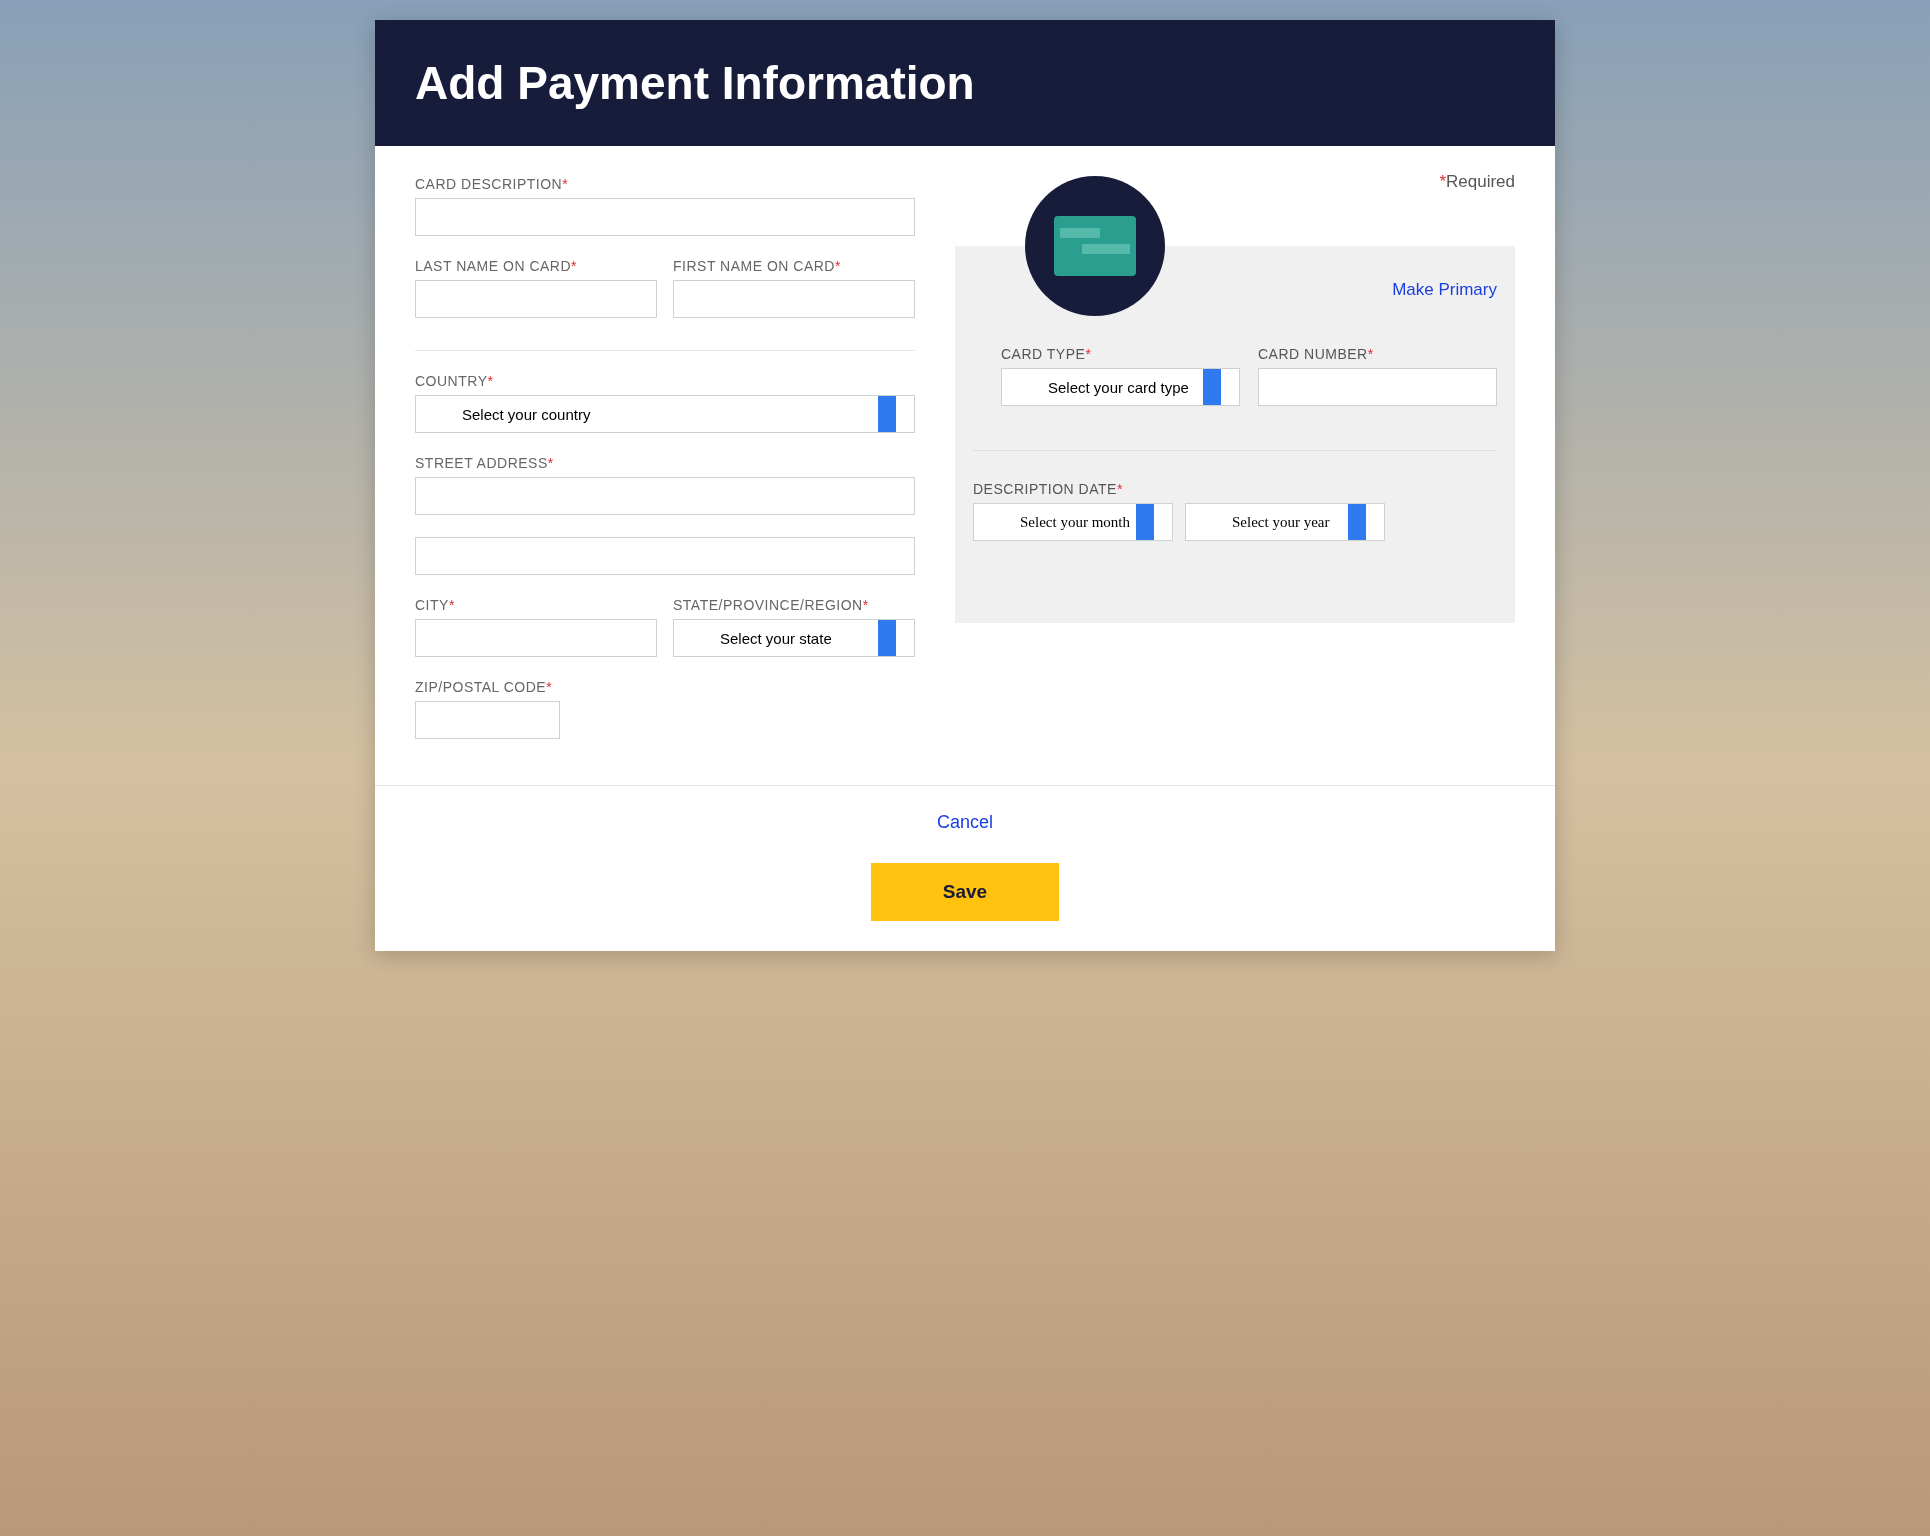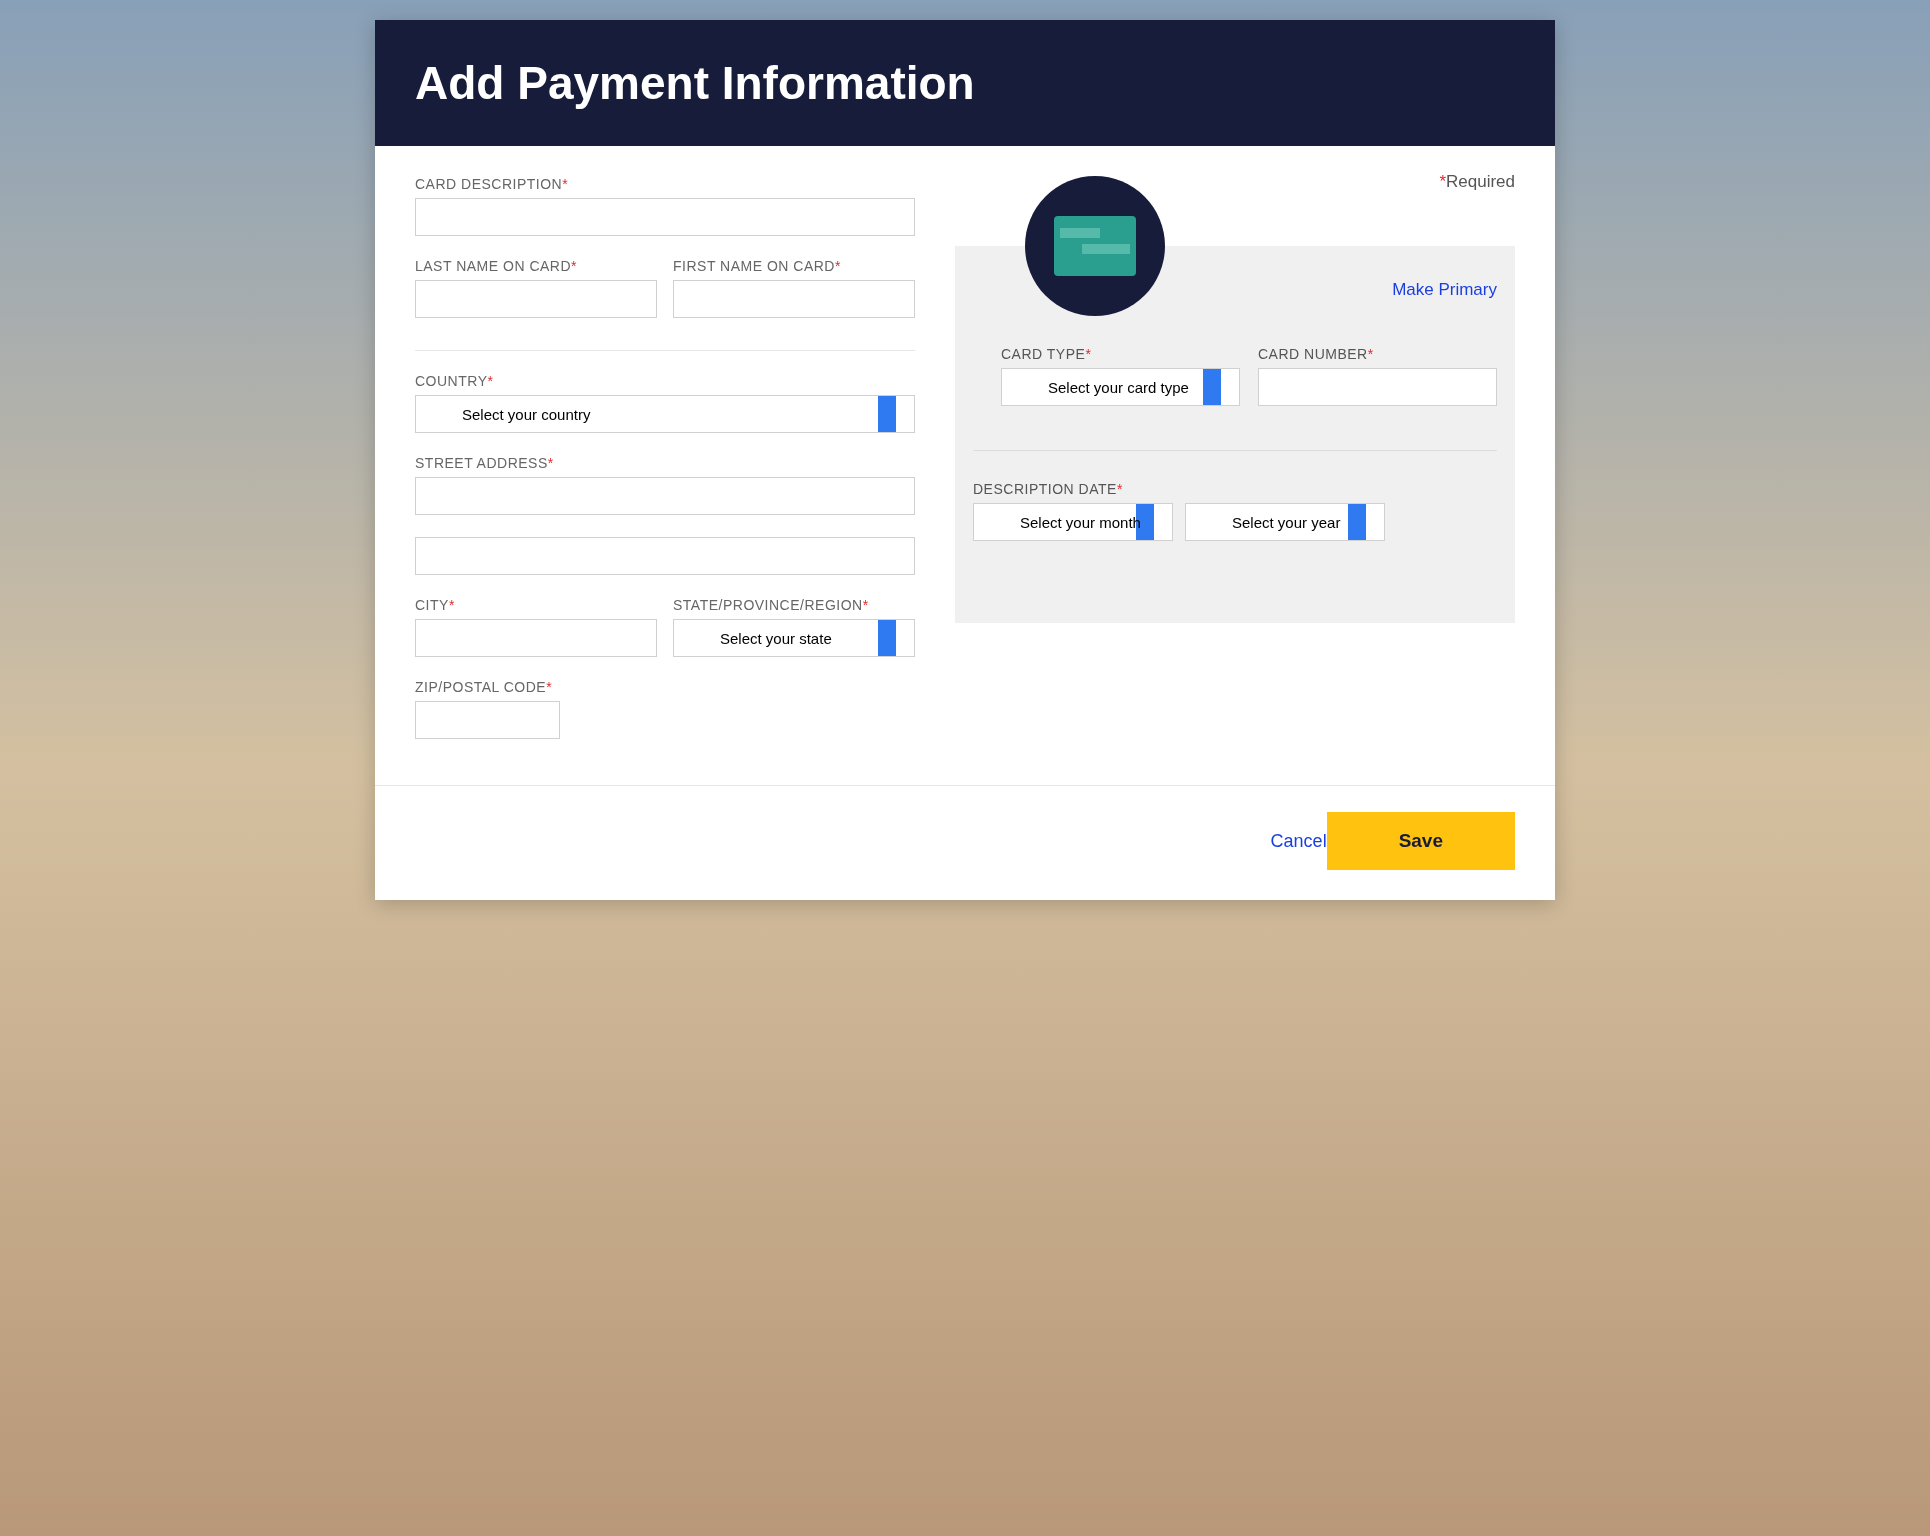--- a/index.html
+++ b/index.html
@@ -145,28 +145,30 @@
         4px 4px,
         18px 100%;
       background-repeat: no-repeat;
       padding-right: 26px;
       padding-left: 46px;
     }
     .card-row { display: flex; gap: 18px; margin-left: 28px; }
     .card-row .field { flex: 1; }
     .card-box .label { color: #555; }
     .card-box .input-text { height: 38px; }
-    .exp-row { display: flex; gap: 12px; }
+    .exp-row { display: flex; gap: 12px; font-family: Liberation Serif, serif; }
     .exp-row .input-select { width: 200px; }
     .footer {
       border-top: 1px solid #e6e6e6;
       padding: 26px 40px 30px 40px;
       display: flex;
       justify-content: flex-end;
       align-items: center;
+      gap: 30px;
+      flex-direction: column;
     }
     .btn-cancel {
       background: none;
       border: none;
       color: #1a3fe0;
       font-size: 18px;
       cursor: pointer;
       font-family: inherit;
     }
     .btn-save {

